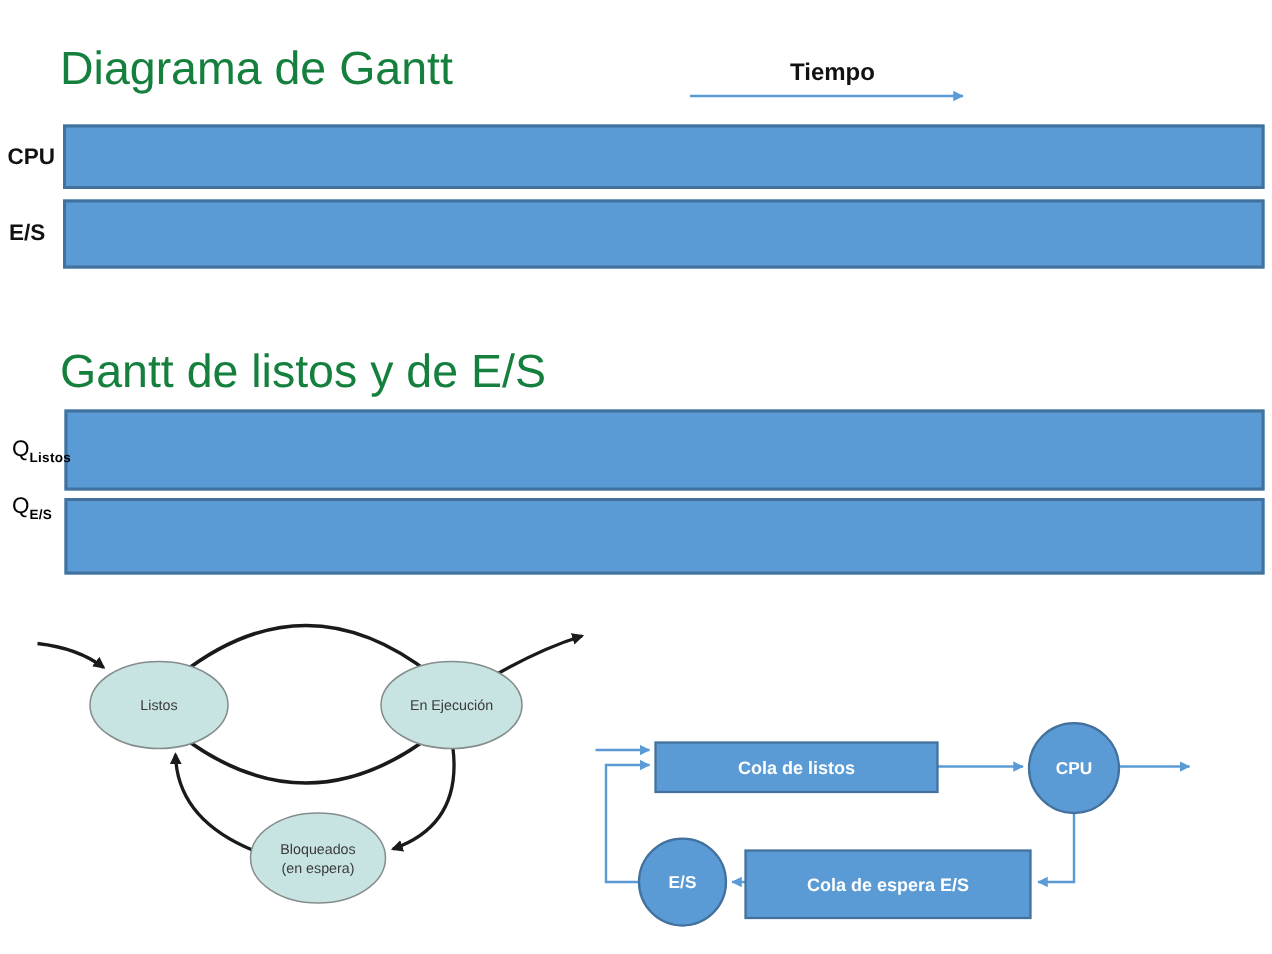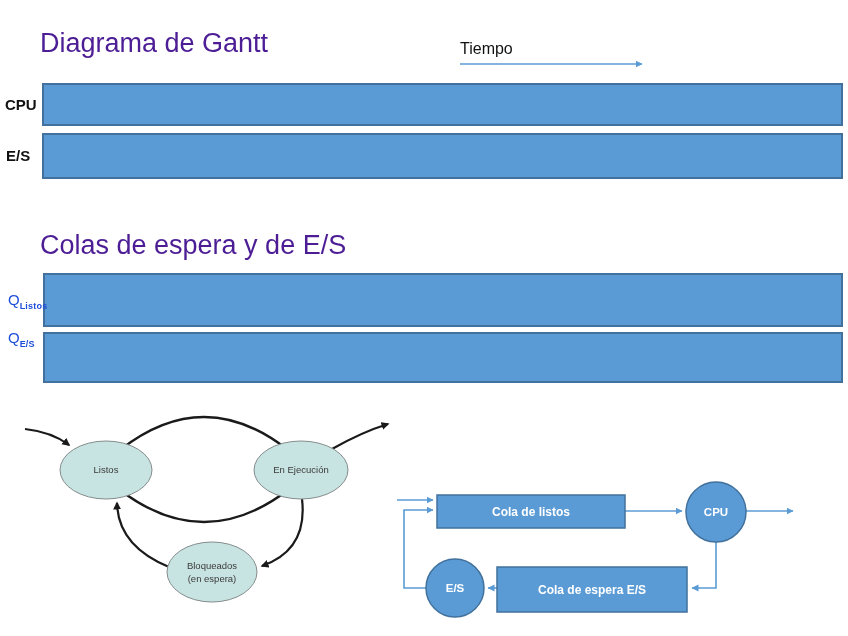--- a/index.html
+++ b/index.html
@@ -1,44 +1,44 @@
 <!DOCTYPE html>
 <html style="--bar_fill: #5b9bd5; --bar_border: #41719c; --node_fill: #5b9bd5; --node_border: #41719c; --connector: #5b9bd5; --ellipse_fill: #c8e4e2; --ellipse_border: #848c8c; --arc_color: #1a1a1a;"><head>
 <meta charset="utf-8">
 <style>
   html,body{margin:0;padding:0;background:#e9e9e9;}
   .stage{
     position:relative;width:848px;height:636px;background:#ffffff;
     font-family:"Liberation Sans", sans-serif;overflow:hidden;margin:0 auto;
   }
   .title{
-    position:absolute;color:#4c1d95;font-size:27px;font-weight:400;
+    position:absolute;color:#15803d;font-size:31px;font-weight:400;
     letter-spacing:0px;white-space:nowrap;
   }
   .t-gantt{left:40px;top:28px;}
   .t-colas{left:40px;top:230px;}
   .tiempo{
-    position:absolute;left:460px;top:40px;width:190px;text-align:left;
-    font-size:16px;font-weight:400;color:#111;
+    position:absolute;left:460px;top:40px;width:190px;text-align:center;
+    font-size:16px;font-weight:700;color:#111;
   }
   .bar{
     position:absolute;background:var(--bar_fill);
     border:2px solid var(--bar_border);box-sizing:border-box;
   }
   .bar-cpu{left:42px;top:83px;width:801px;height:43px;}
   .bar-es{left:42px;top:133px;width:801px;height:46px;}
   .bar-qlistos{left:43px;top:273px;width:800px;height:54px;}
   .bar-qes{left:43px;top:332px;width:800px;height:51px;}
   .rowlabel{
     position:absolute;font-size:15px;font-weight:600;color:#111;white-space:nowrap;
   }
   .lbl-cpu{left:5px;top:96px;}
   .lbl-es{left:6px;top:147px;}
   .qlabel{
-    position:absolute;font-size:15px;font-weight:400;color:#1d4ed8;white-space:nowrap;z-index:3;
+    position:absolute;font-size:15px;font-weight:400;color:#000000;white-space:nowrap;z-index:3;
   }
   .ql-1{left:8px;top:291px;}
   .ql-2{left:8px;top:329px;}
   .qlabel sub{font-size:9px;font-weight:700;vertical-align:-4px;letter-spacing:0.2px;}
   svg.overlay{position:absolute;left:0;top:0;pointer-events:none;z-index:2;}
   .state-ellipse{fill:var(--ellipse_fill);stroke:var(--ellipse_border);stroke-width:1;}
   .state-arc{fill:none;stroke:var(--arc_color);stroke-width:2.4;}
   .state-curve{fill:none;stroke:var(--arc_color);stroke-width:2.2;}
   .state-text{font-family:"Liberation Sans",sans-serif;font-size:9.5px;fill:#3a3a3a;text-anchor:middle;}
   .flow-shape{fill:var(--node_fill);stroke:var(--node_border);stroke-width:1.5;}
@@ -55,21 +55,21 @@
 <div class="stage">
 
   <div class="title t-gantt">Diagrama de Gantt</div>
   <div class="tiempo">Tiempo</div>
 
   <div class="bar bar-cpu"></div>
   <div class="bar bar-es"></div>
   <div class="rowlabel lbl-cpu">CPU</div>
   <div class="rowlabel lbl-es">E/S</div>
 
-  <div class="title t-colas">Colas de espera y de E/S</div>
+  <div class="title t-colas">Gantt de listos y de E/S</div>
   <div class="bar bar-qlistos"></div>
   <div class="bar bar-qes"></div>
   <div class="qlabel ql-1"><span>Q</span><sub>Listos</sub></div>
   <div class="qlabel ql-2"><span>Q</span><sub>E/S</sub></div>
 
   <svg class="overlay" width="848" height="636" viewBox="0 0 848 636">
     <defs>
       <marker id="arrB" markerWidth="8" markerHeight="8" refX="6.5" refY="3.5" orient="auto" markerUnits="userSpaceOnUse">
         <path d="M0,0 L7,3.5 L0,7 Z" class="mk-blue"></path>
       </marker>

